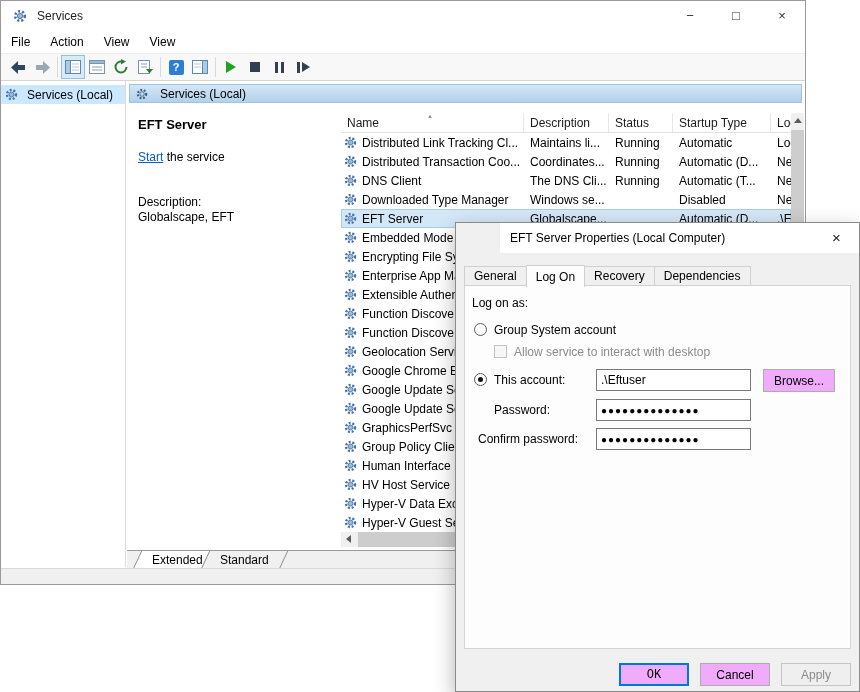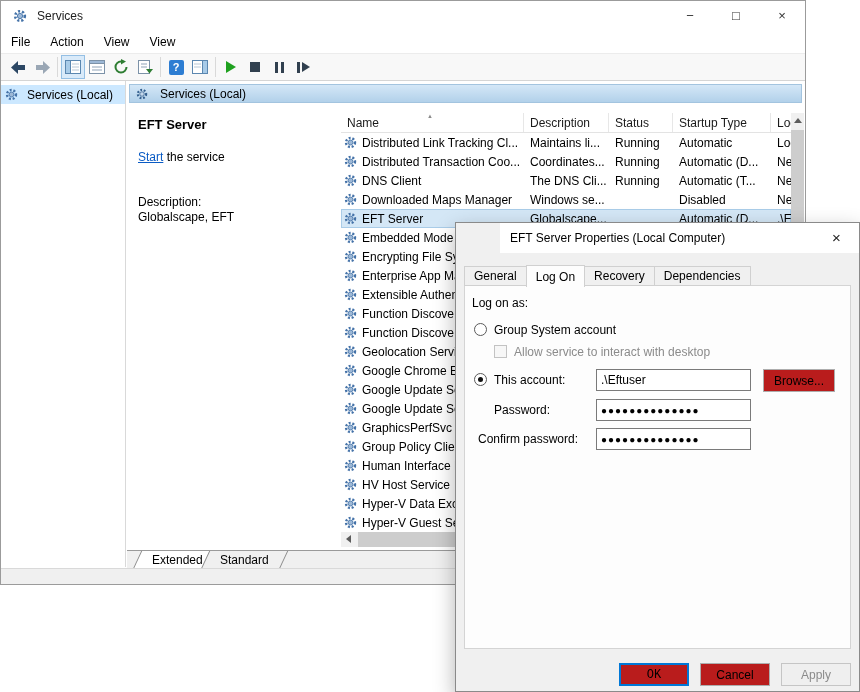--- a/index.html
+++ b/index.html
@@ -80,21 +80,21 @@
   .dtab:first-child { border-left:1px solid #d0d0d0; }
   .dtab.active { height:22px; background:#fdfdfd; border:1px solid #d0d0d0; border-bottom:none; margin-left:-1px; position:relative; top:1px; }
   .tab-page { position:absolute; left:8px; right:8px; top:62px; height:364px; background:#fdfdfd; border:1px solid #d4d4d4; }
   .dlg-label { position:absolute; white-space:nowrap; }
   .dim { color:#8b8b8b; }
   .radio { position:absolute; width:13px; height:13px; border:1px solid #5a5a5a; border-radius:50%; background:#fff; }
   .radio.checked::after { content:""; position:absolute; left:3px; top:3px; width:5px; height:5px; border-radius:50%; background:#111; }
   .checkbox { position:absolute; width:13px; height:13px; border:1px solid #c3c3c3; background:#f7f7f7; }
   .text-field { position:absolute; height:22px; width:155px; border:1px solid #7a7a7a; background:#fff; font-family:"Liberation Sans",sans-serif; font-size:12px; padding:0 4px; }
   .pw { font-size:10px; letter-spacing:1px; }
-  .btn { position:absolute; width:70px; height:23px; background:#b91c1c; border:1px solid #adadad; font-family:"Liberation Sans",sans-serif; font-size:12px; display:flex; align-items:center; justify-content:center; }
+  .btn { position:absolute; width:70px; height:23px; background:#f0abfc; border:1px solid #adadad; font-family:"Liberation Sans",sans-serif; font-size:12px; display:flex; align-items:center; justify-content:center; }
   .btn.browse { width:72px; }
   .btn.default { border:2px solid #0078d7;font-family:Liberation Mono, monospace; }
   .btn.disabled { background:#efefef; border:1px solid #c5c5c5; color:#8b8b8b; }
 </style>
 </head>
 <body>
 
 <div class="stage">
 
   <div class="main-window">
@@ -288,21 +288,21 @@
                   <div class="cell c-logon">Net...</div>
                 </div>
                 <div class="lv-row">
                   <div class="cell c-name">
                     <span class="gear">
                       <svg width="13" height="13" viewBox="0 0 16 16">
                         <circle cx="8" cy="8" r="5.5" fill="none" stroke="#4472a8" stroke-width="3" stroke-dasharray="2.4 2.2"></circle>
                         <circle cx="8" cy="8" r="3" fill="#9db8d6" stroke="#4472a8"></circle>
                       </svg>
                     </span>
-                    <span>Downloaded Maps Manager</span>
+                    <span>Downloaded Type Manager</span>
                   </div>
                   <div class="cell c-desc">Windows se...</div>
                   <div class="cell c-status"></div>
                   <div class="cell c-startup">Disabled</div>
                   <div class="cell c-logon">Net...</div>
                 </div>
                 <div class="lv-row selected">
                   <div class="cell c-name">
                     <span class="gear">
                       <svg width="13" height="13" viewBox="0 0 16 16">

